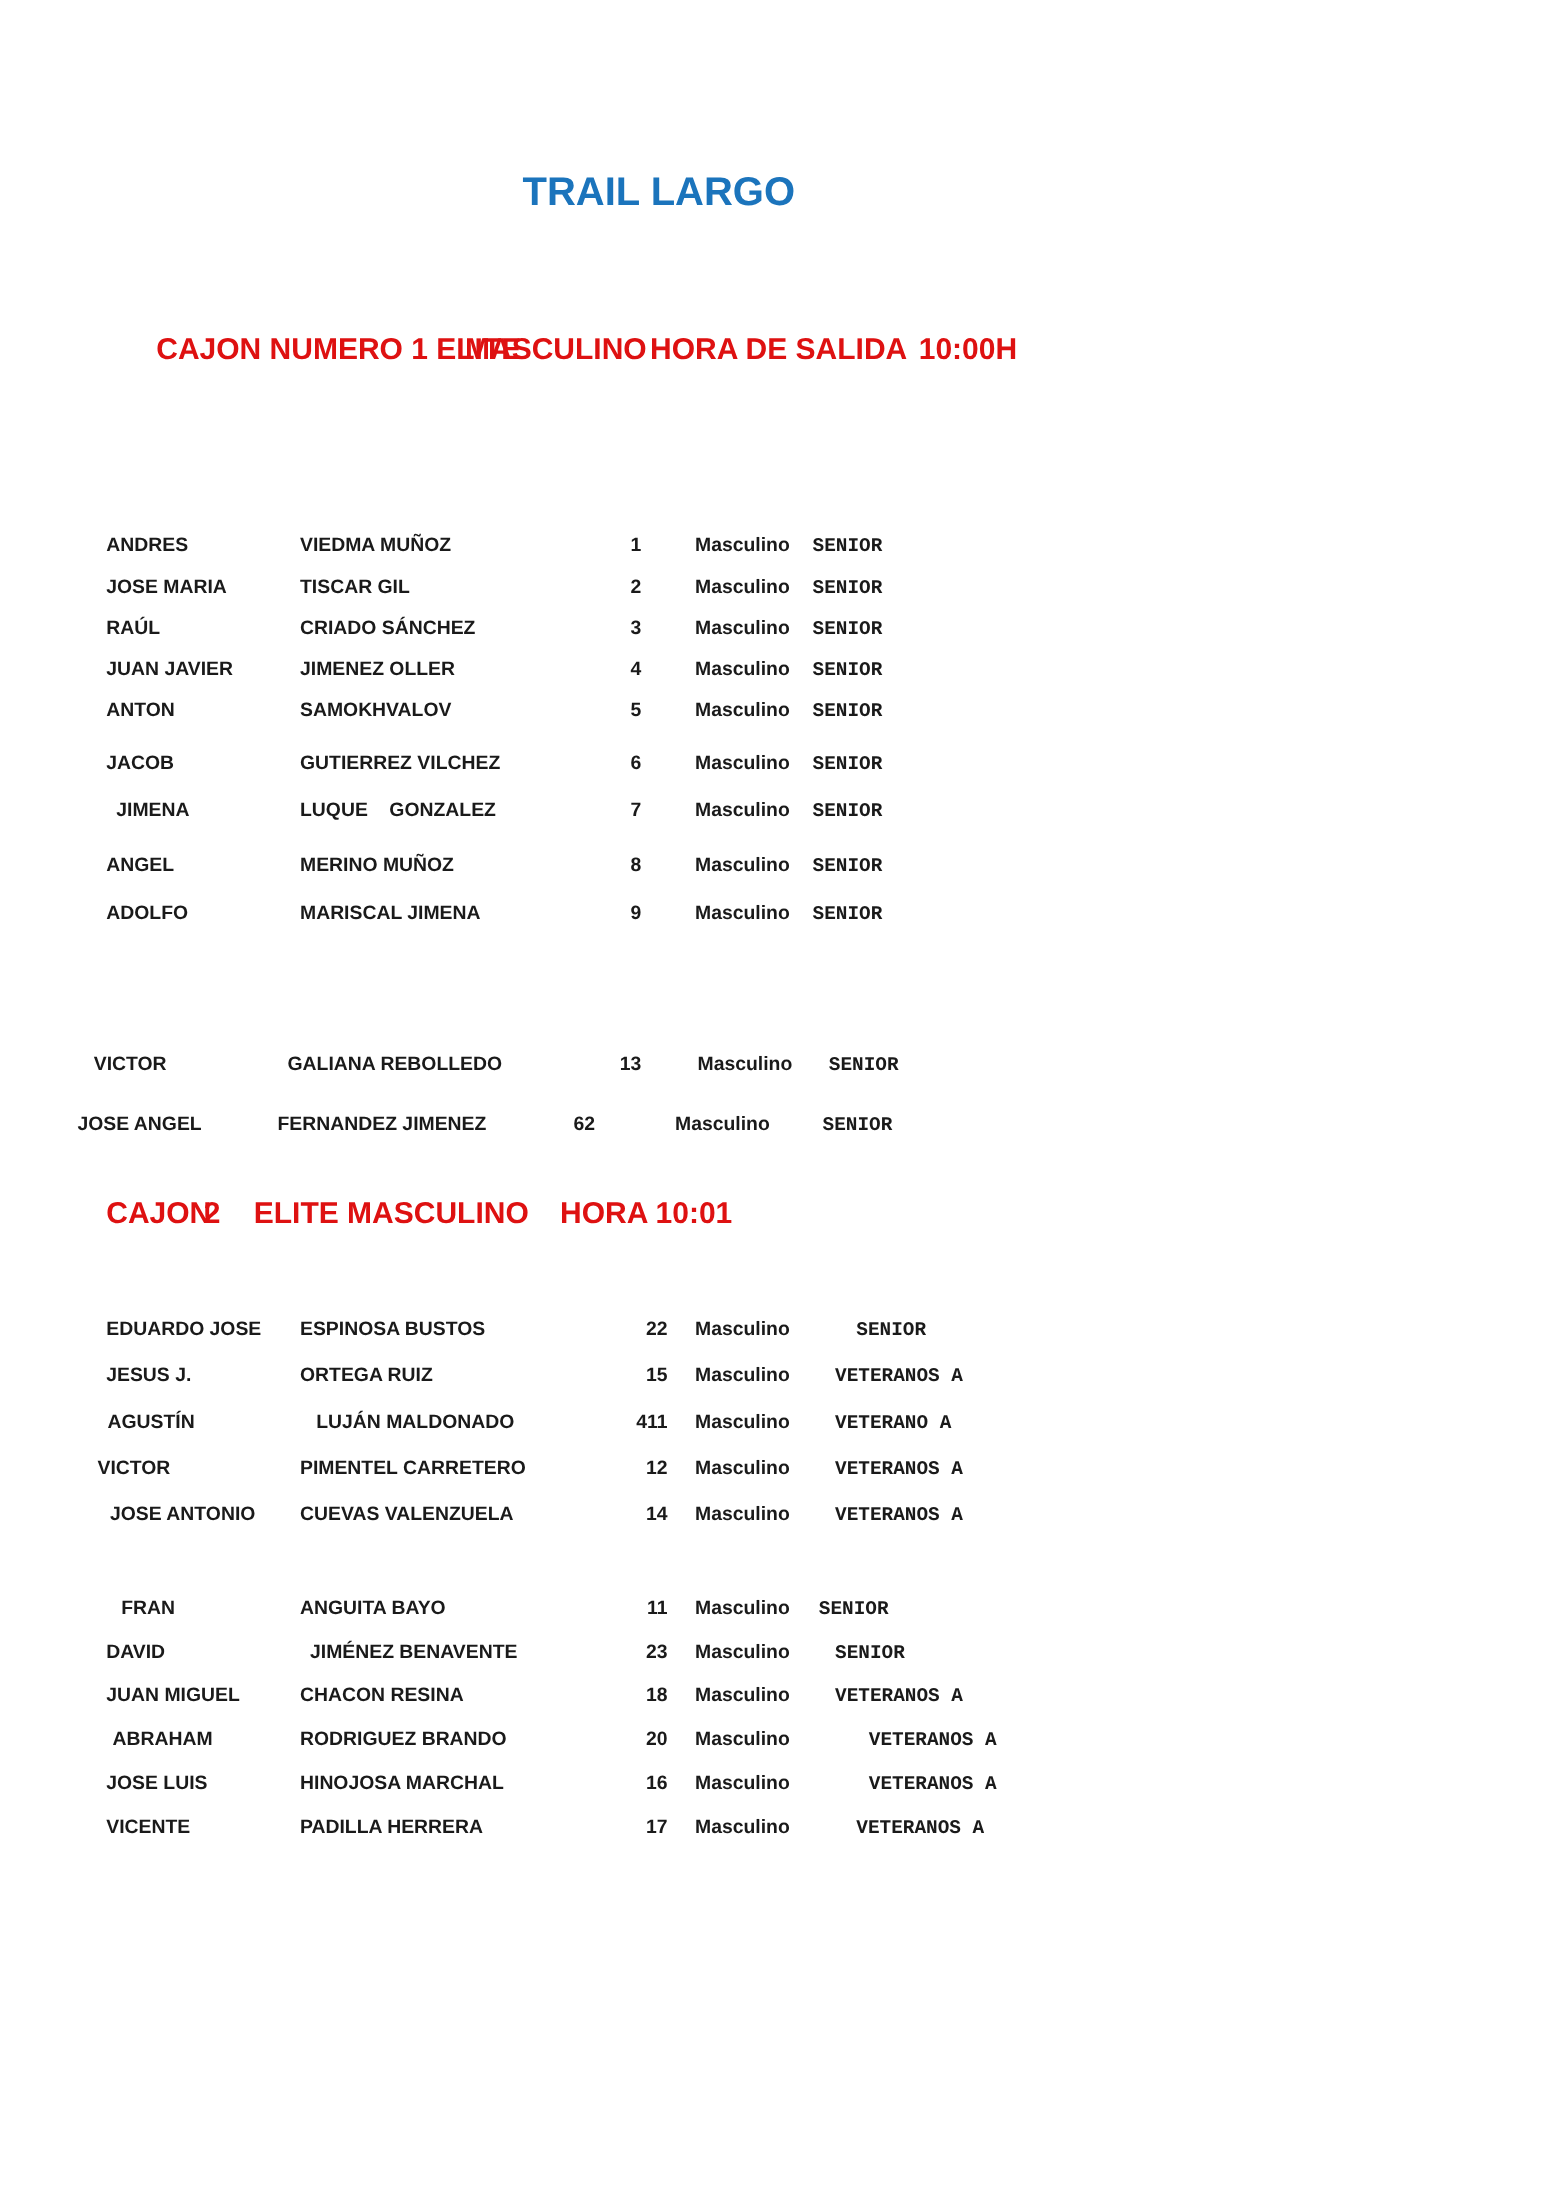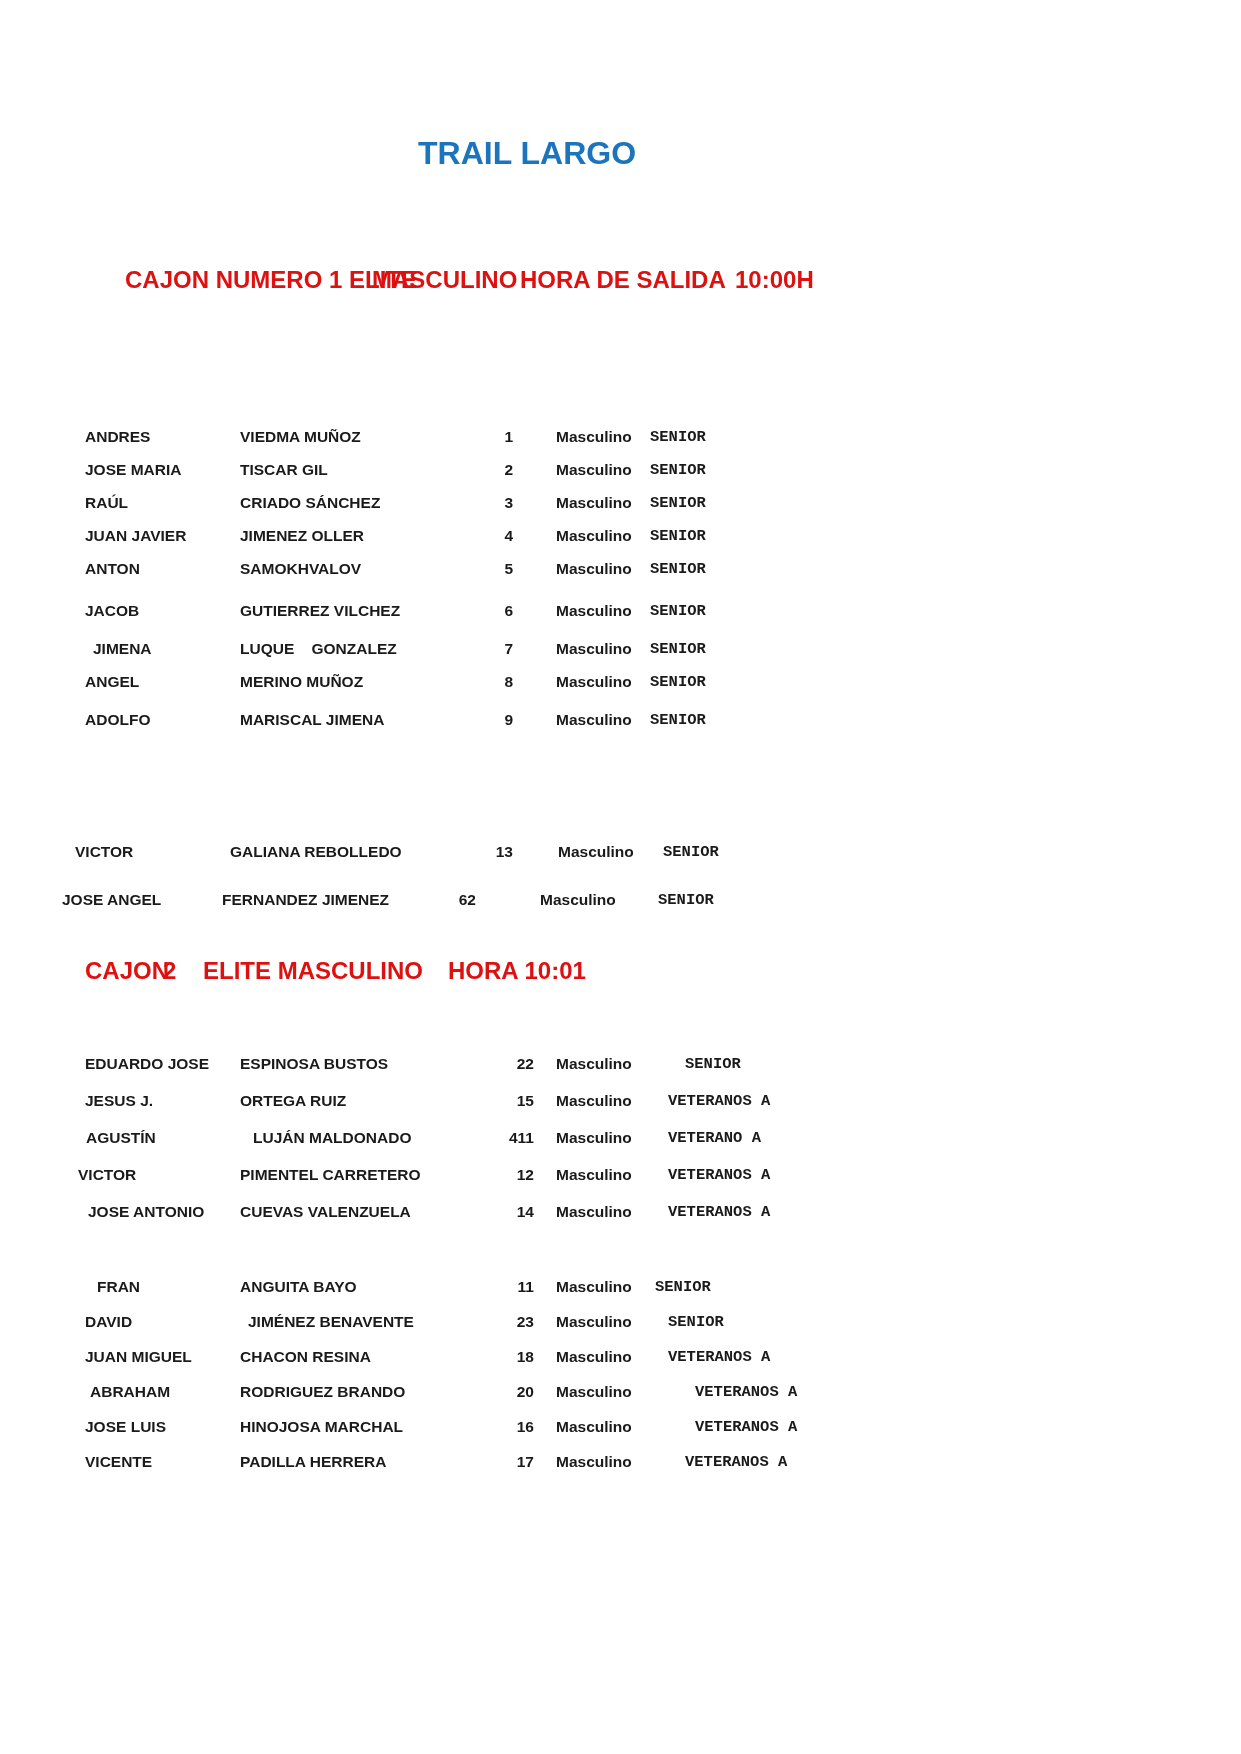--- a/index.html
+++ b/index.html
@@ -47,21 +47,21 @@
   .c-first{left:85px;}
   .c-last{left:240px;}
   .c-bib{left:435px;width:78px;text-align:right;}
   .c-gender{left:556px;}
   .c-cat{left:650px;font-family:Liberation Mono, monospace;}
 
   
   .g1{top:428px;}
   .g1 .row:nth-child(6){margin-top:9px;padding-left:28px;}
   .g1 .row:nth-child(7){margin-top:5px;}
-  .g1 .row:nth-child(8){margin-top:0;}
+  .g1 .row:nth-child(8){margin-top:11px;}
   .g1 .row:nth-child(9){margin-top:5px;}
   .g1 .row:nth-child(7) .c-first{left:93px;}
 
   
   .loose{top:843px;}
   .loose .row{height:48px;}
   .loose .row:nth-child(1) .c-first{left:75px;}
   .loose .row:nth-child(1) .c-last{left:230px;}
   .loose .row:nth-child(1) .c-gender{left:558px;}
   .loose .row:nth-child(1) .c-cat{left:663px;}

